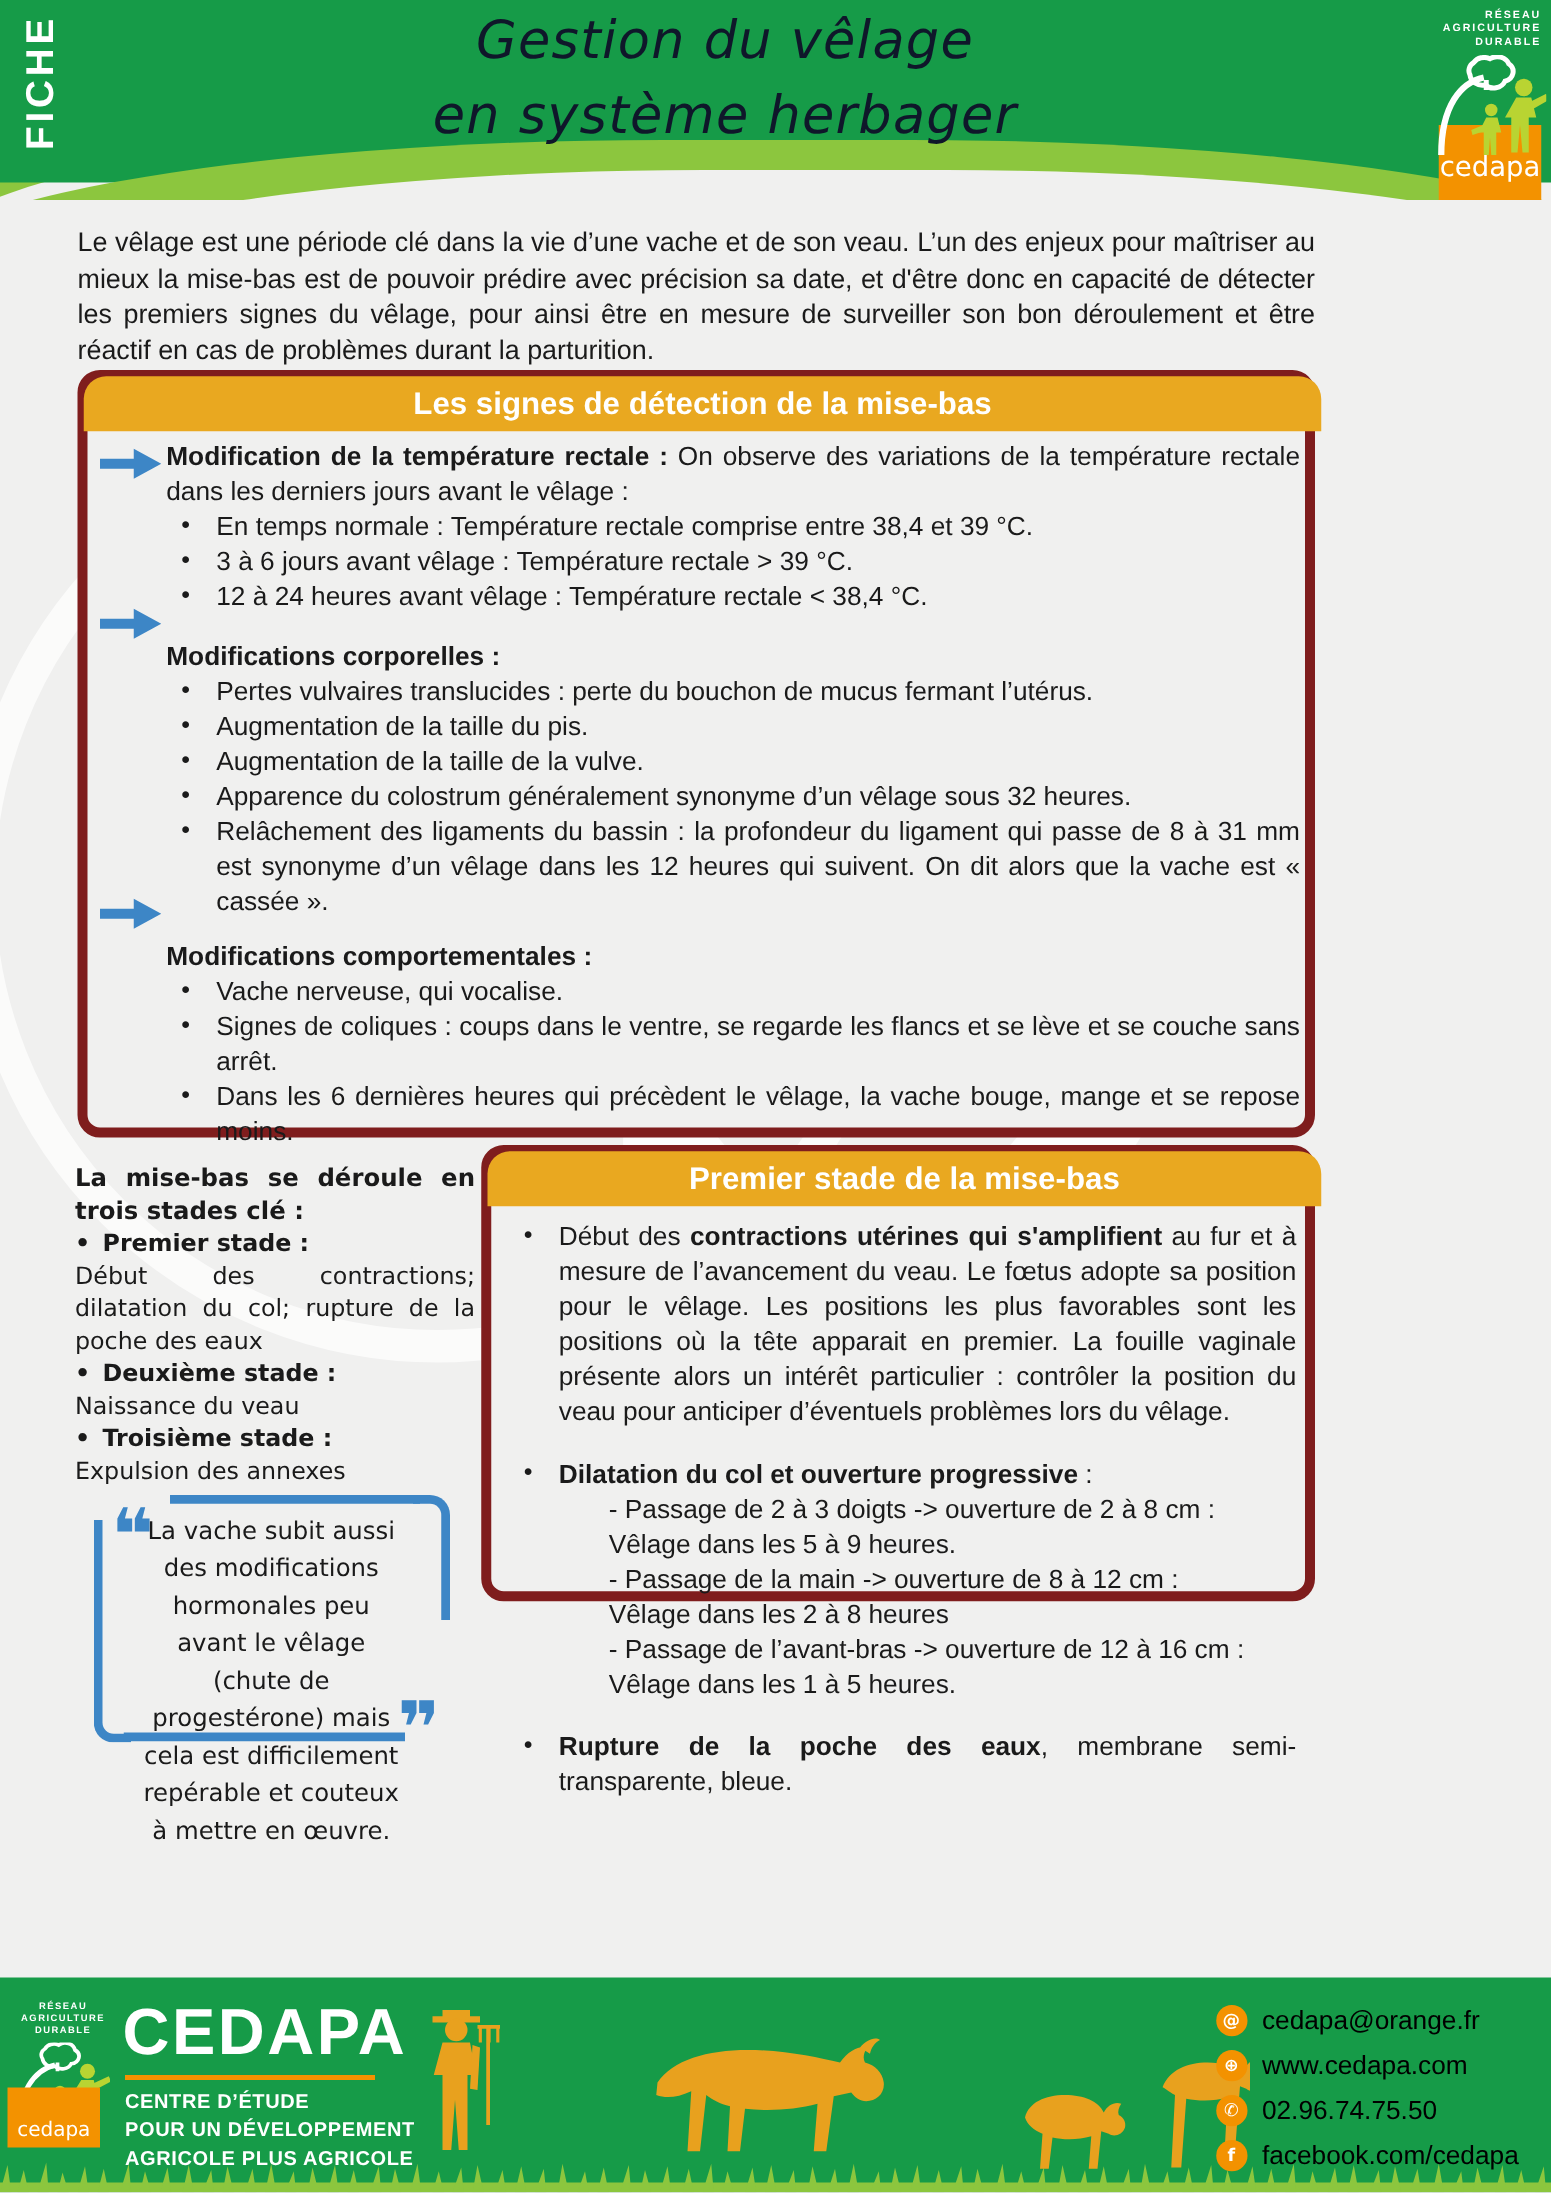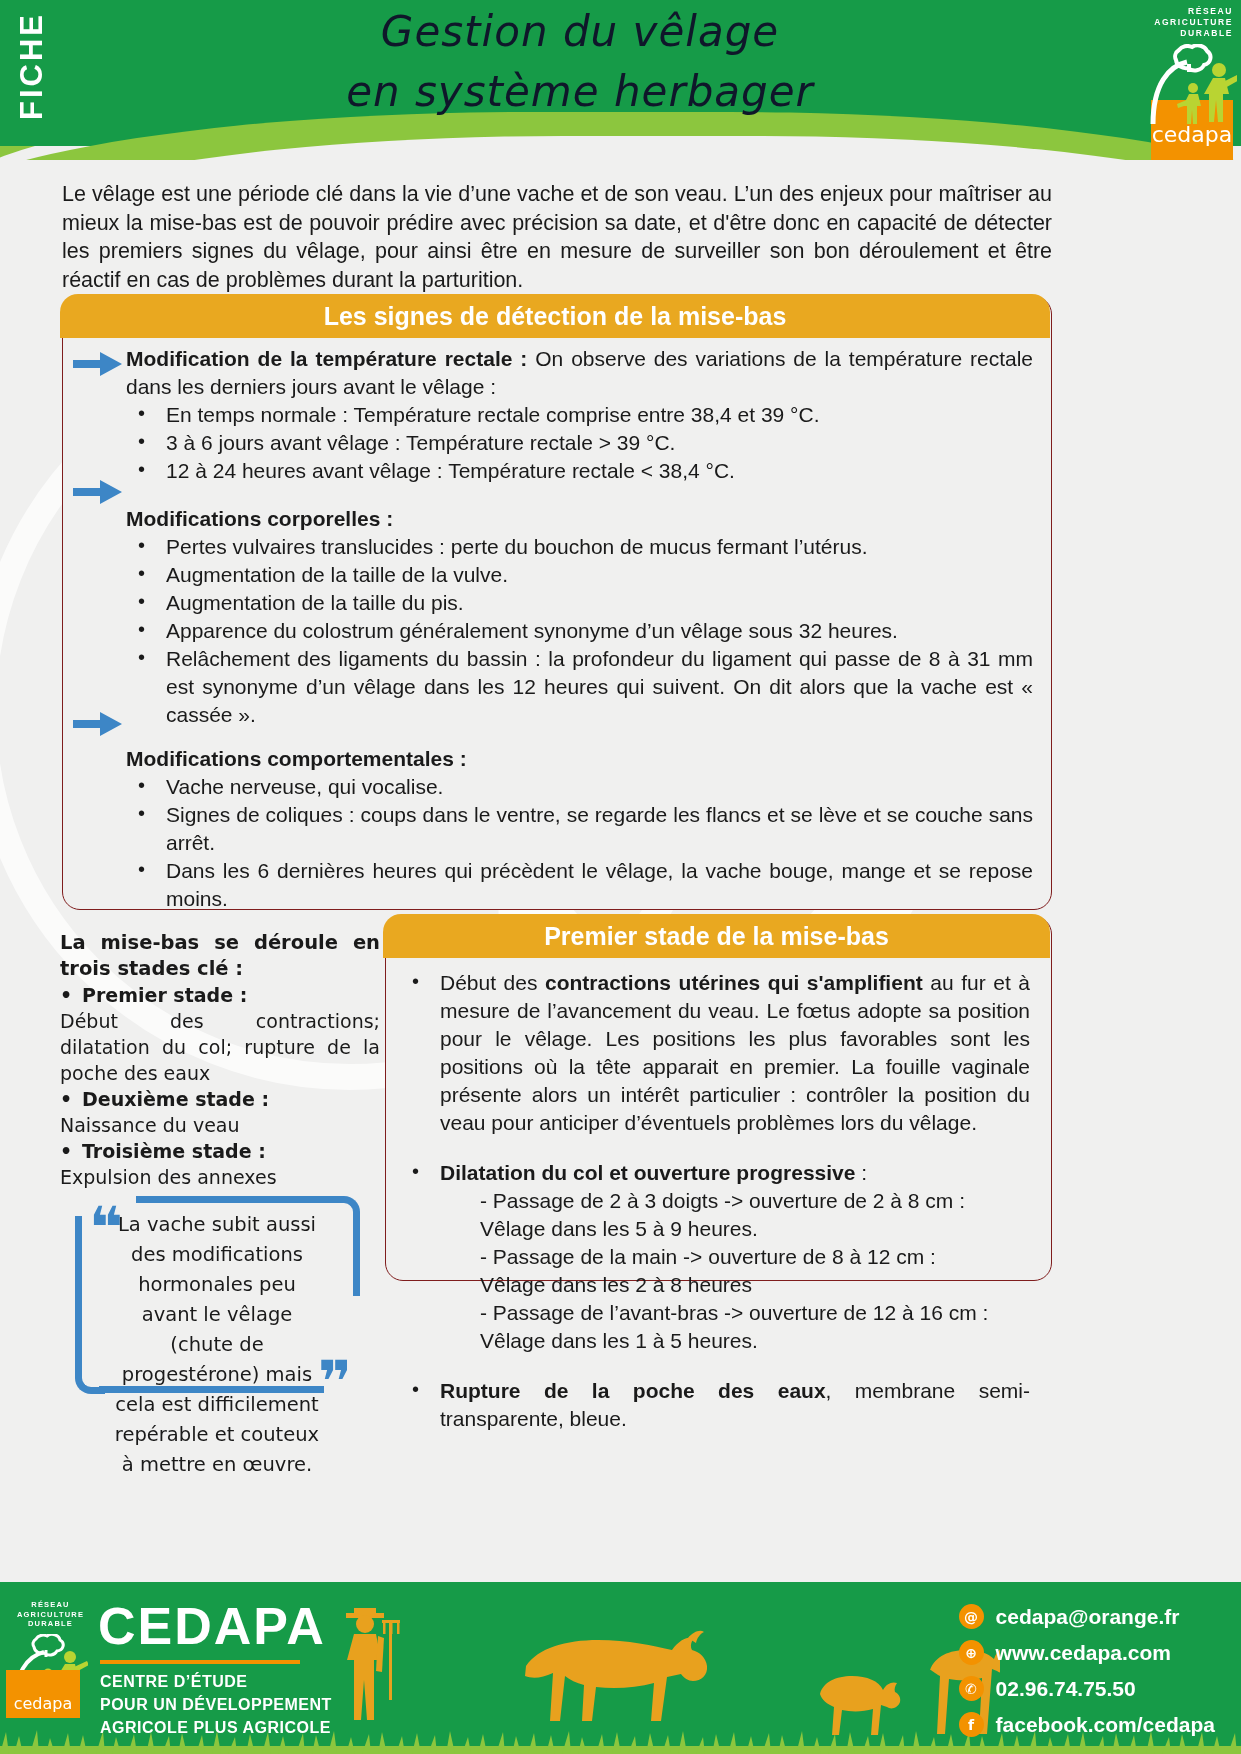--- a/index.html
+++ b/index.html
@@ -84,21 +84,21 @@
     pointer-events: none; user-select: none;
   }
   .wm-ring {
     position: absolute; left: -30px; top: 330px; width: 760px; height: 760px;
     border: 26px solid #ffffff; border-radius: 50%; opacity: .7;
   }
 
   
   .obox {
     position: absolute; background: #f0f0ef;
-    border: 1px solid #7f1d1d; border-radius: 18px;
+    border: 8px solid #7f1d1d; border-radius: 18px;
   }
   .obox-hd {
     position: absolute; top: -3px; left: -3px; height: 44px; line-height: 44px;
     background: #e9a820; color: #ffffff; font-weight: bold;
     text-align: center; border-radius: 18px 18px 0 0;
     font-size: 25px; font-family: "Liberation Sans", sans-serif;
   }
 
   #box-signes { left: 62px; top: 296px; width: 990px; height: 614px; }
   #box-signes .obox-hd { width: 990px; }
@@ -205,21 +205,21 @@
   }
   .contacts { position: absolute; right: 26px; top: 22px; }
   .contact-row { display: flex; align-items: center; margin-bottom: 11px; }
   .c-ico {
     width: 25px; height: 25px; border-radius: 50%; background: #f39200;
     color: #ffffff; font-size: 14px; font-weight: bold;
     display: flex; align-items: center; justify-content: center;
     margin-right: 12px; flex: 0 0 25px;
     font-family: "DejaVu Sans", sans-serif;
   }
-  .c-txt { color: #ffffff; font-size: 21px; font-weight: bold; font-family: "Liberation Sans", sans-serif; }
+  .c-txt { color: #000000; font-size: 21px; font-weight: normal; font-family: "Liberation Sans", sans-serif; }
 </style>
 </head>
 <body>
 
 <div class="page">
 
   <div class="wm-ring"></div>
   <div class="watermark">3</div>
 
   <div class="header">
@@ -281,22 +281,22 @@
 
     <svg class="arrow" style="left:10px; top:182px;" viewBox="0 0 50 26">
       <path d="M0 9 h27 v-8 l22 12 l-22 12 v-8 h-27 z" fill="#3d86c6"></path>
     </svg>
     <div class="sec bodytext" style="left:63px; top:208px; width:907px;">
       <div class="lead">
         <b>Modifications corporelles :</b>
       </div>
       <ul class="bl">
         <li>Pertes vulvaires translucides : perte du bouchon de mucus fermant l’utérus.</li>
+        <li>Augmentation de la taille du pis.</li>
         <li>Augmentation de la taille de la vulve.</li>
-        <li>Augmentation de la taille du pis.</li>
         <li>Apparence du colostrum généralement synonyme d’un vêlage sous 32 heures.</li>
         <li>Relâchement des ligaments du bassin : la profondeur du ligament qui passe de 8 à 31 mm est synonyme d’un vêlage dans les 12 heures qui suivent. On dit alors que la vache est « cassée ».</li>
       </ul>
     </div>
 
     <svg class="arrow" style="left:10px; top:414px;" viewBox="0 0 50 26">
       <path d="M0 9 h27 v-8 l22 12 l-22 12 v-8 h-27 z" fill="#3d86c6"></path>
     </svg>
     <div class="sec bodytext" style="left:63px; top:448px; width:907px;">
       <div class="lead">

